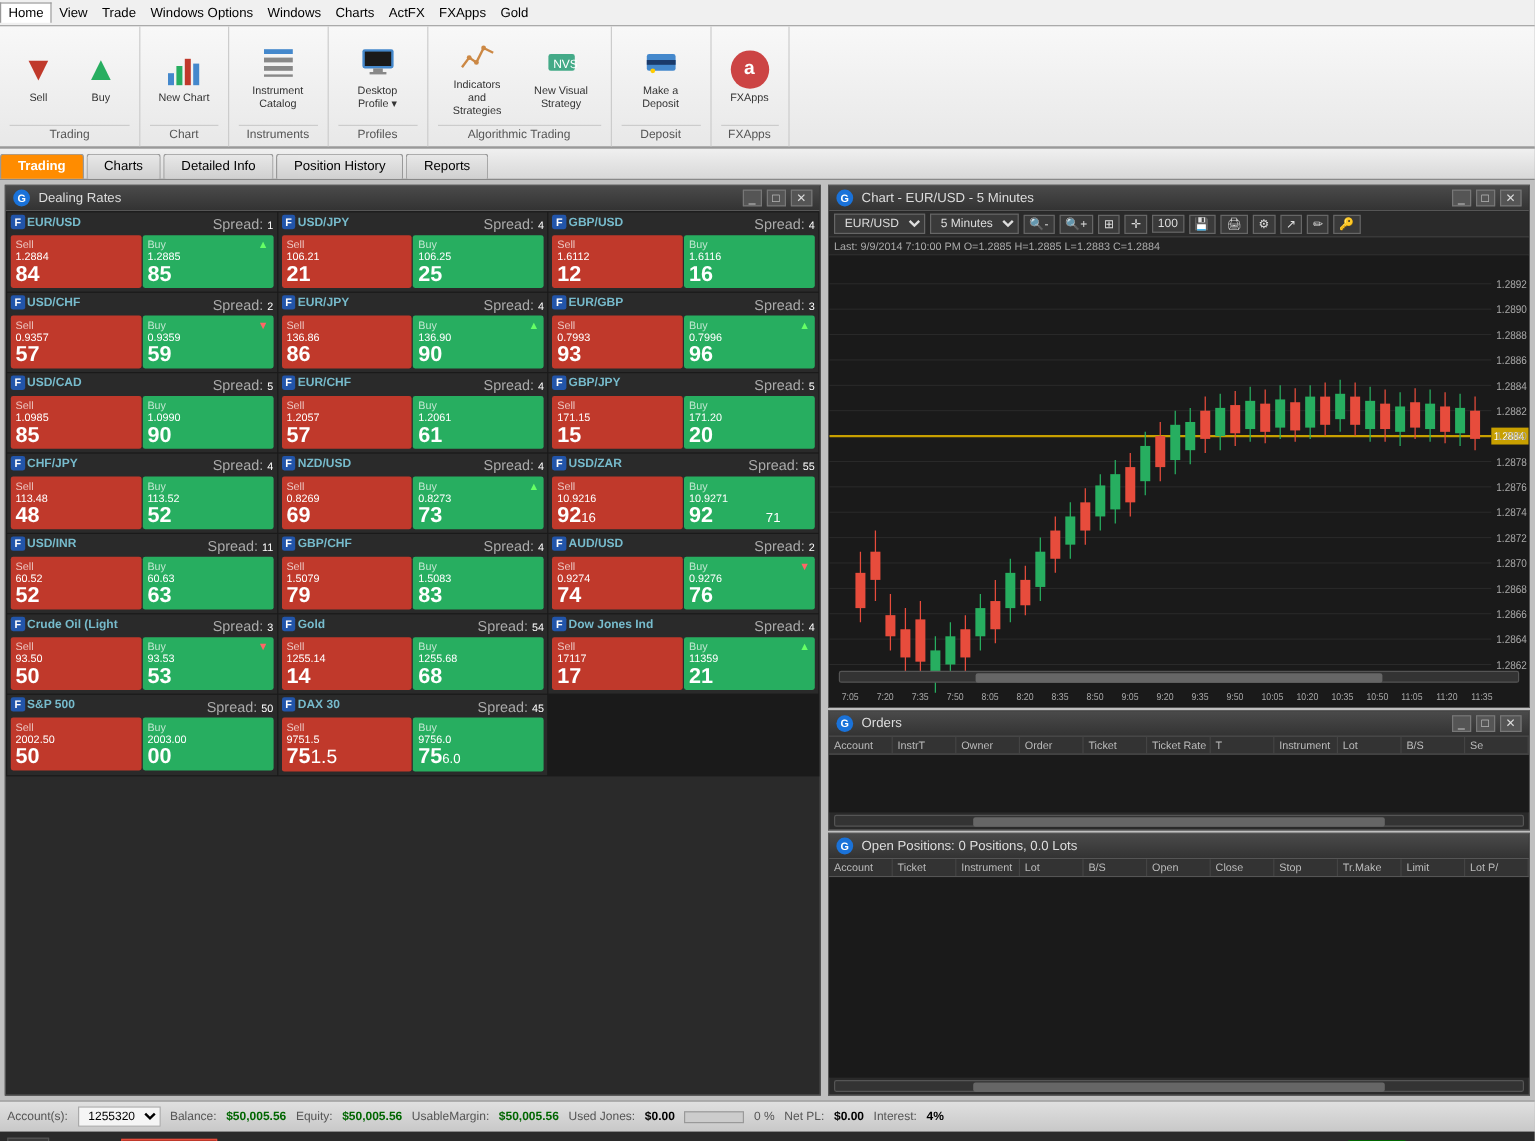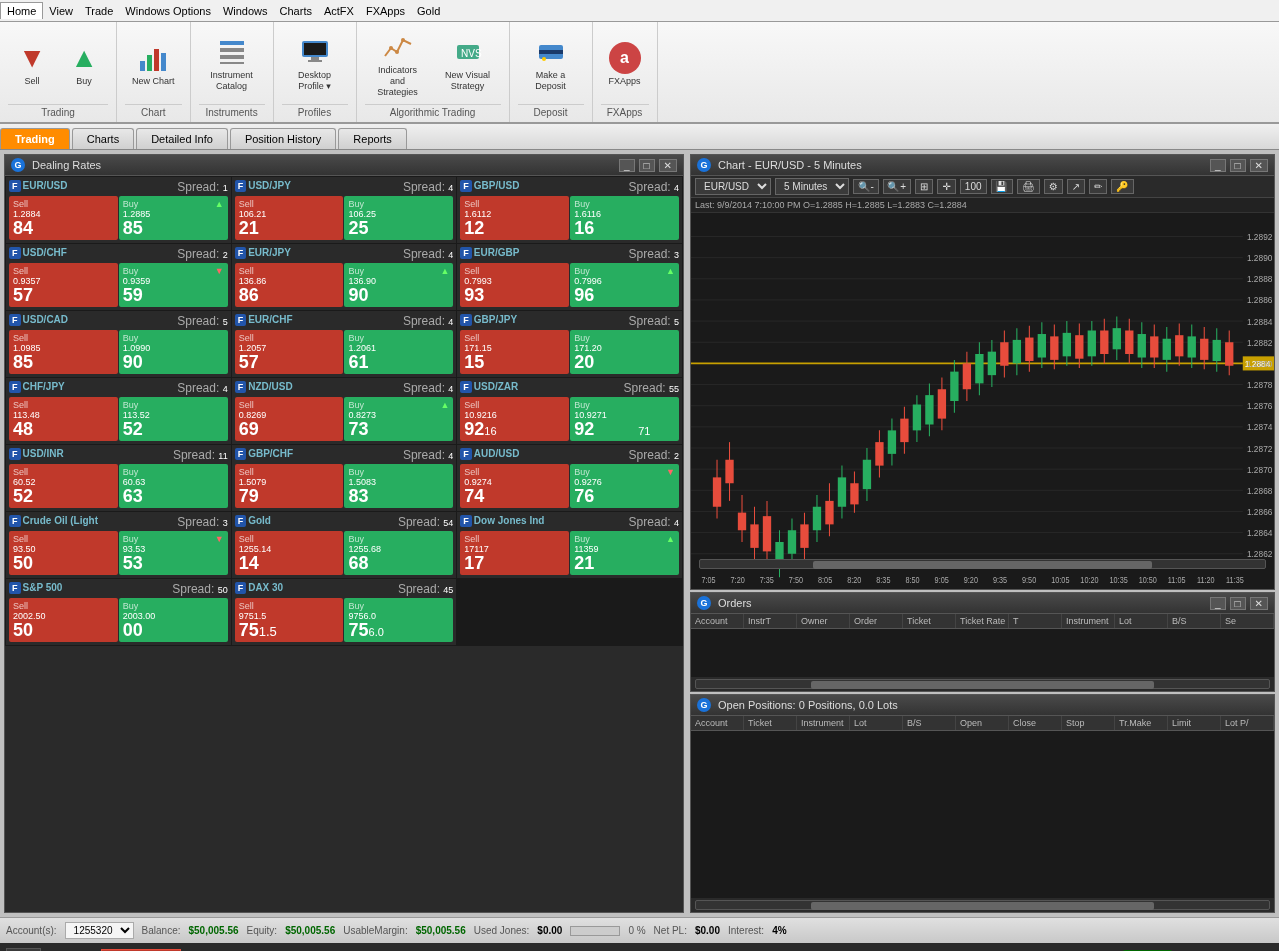--- a/index.html
+++ b/index.html
@@ -756,21 +756,21 @@
       </span>
       <span>
         <span class="spread-label">Spread: </span>
         <span class="spread-val">45</span>
       </span>
     </div>
     <div class="rate-prices">
       <div class="rate-sell">
         <div class="price-label">Sell</div>
         <div class="price-val-sm">9751.5</div>
-        <div class="price-main">75<span style="font-size:13px;font-weight:normal;">1.5</span></div>
+        <div class="price-main">75<span style="font-size:16px;font-weight:normal;">1.5</span></div>
       </div>
       <div class="rate-buy">
         <div style="display:flex;justify-content:space-between;">
           <span class="price-label">Buy</span>
 
         </div>
         <div class="price-val-sm">9756.0</div>
         <div class="price-main">75<span style="font-size:11px;font-weight:normal;">6.0</span></div>
       </div>
     </div>

